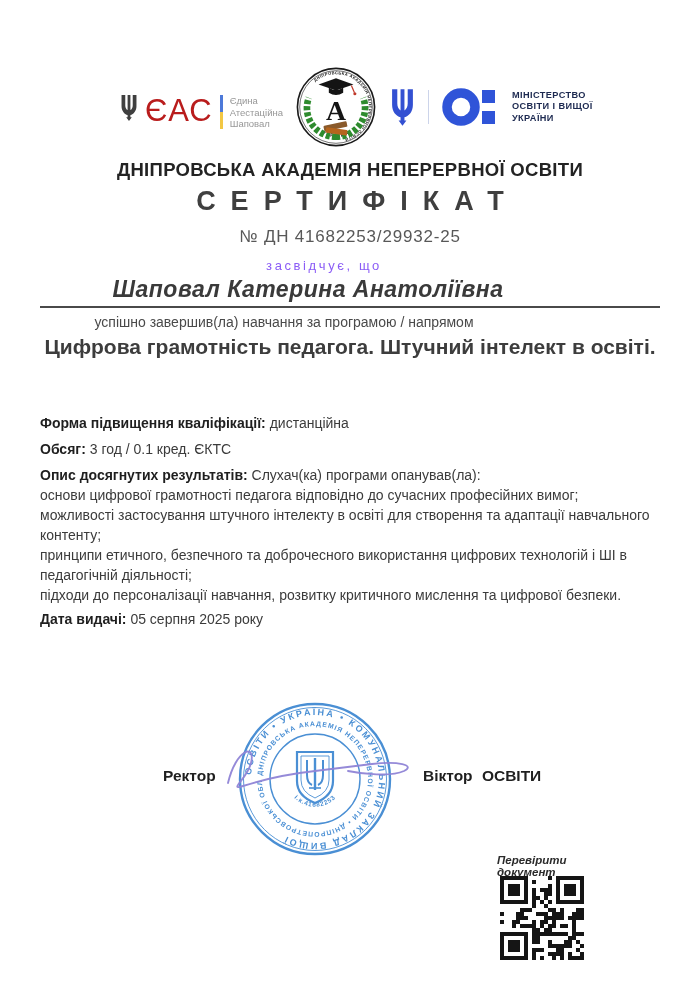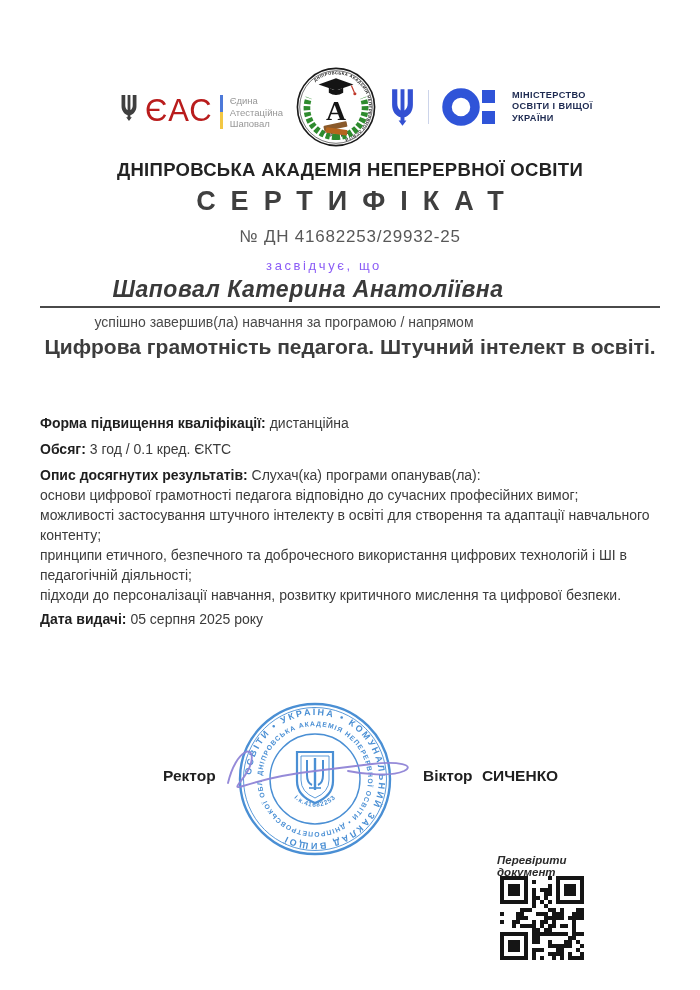--- a/index.html
+++ b/index.html
@@ -185,21 +185,21 @@
     </g>
     <text font-size="6.4" font-weight="bold" fill="#4a8fd4" letter-spacing="0.8" text-anchor="middle">
       <textPath href="#stCode" startOffset="50%">і.к.41682253</textPath>
     </text>
   </svg>
 
   <svg class="sig-ink" viewBox="0 0 205 78">
     <path d="M 8,50 C 16,16 36,10 31,30 C 27,46 8,58 23,53 C 45,46 68,41 95,38 L 152,31 C 178,28 196,32 184,38 C 171,44 142,41 128,38" fill="none" stroke="#8f84d6" stroke-width="1.9" stroke-linecap="round" opacity="0.95"></path>
   </svg>
 
-  <div class="sig-name">Віктор СИЧЕНКО</div>
+  <div class="sig-name">Віктор ОСВІТИ</div>
 
   <div class="verify-label">Перевірити документ</div>
   <svg class="qr" id="qr-svg" viewBox="0 0 84 84">
       <rect x="48" y="0" width="4" height="4" fill="#151515"></rect>
       <rect x="32" y="4" width="4" height="4" fill="#151515"></rect>
       <rect x="48" y="8" width="4" height="4" fill="#151515"></rect>
       <rect x="32" y="12" width="4" height="4" fill="#151515"></rect>
       <rect x="40" y="12" width="4" height="4" fill="#151515"></rect>
       <rect x="44" y="12" width="4" height="4" fill="#151515"></rect>
       <rect x="48" y="12" width="4" height="4" fill="#151515"></rect>

